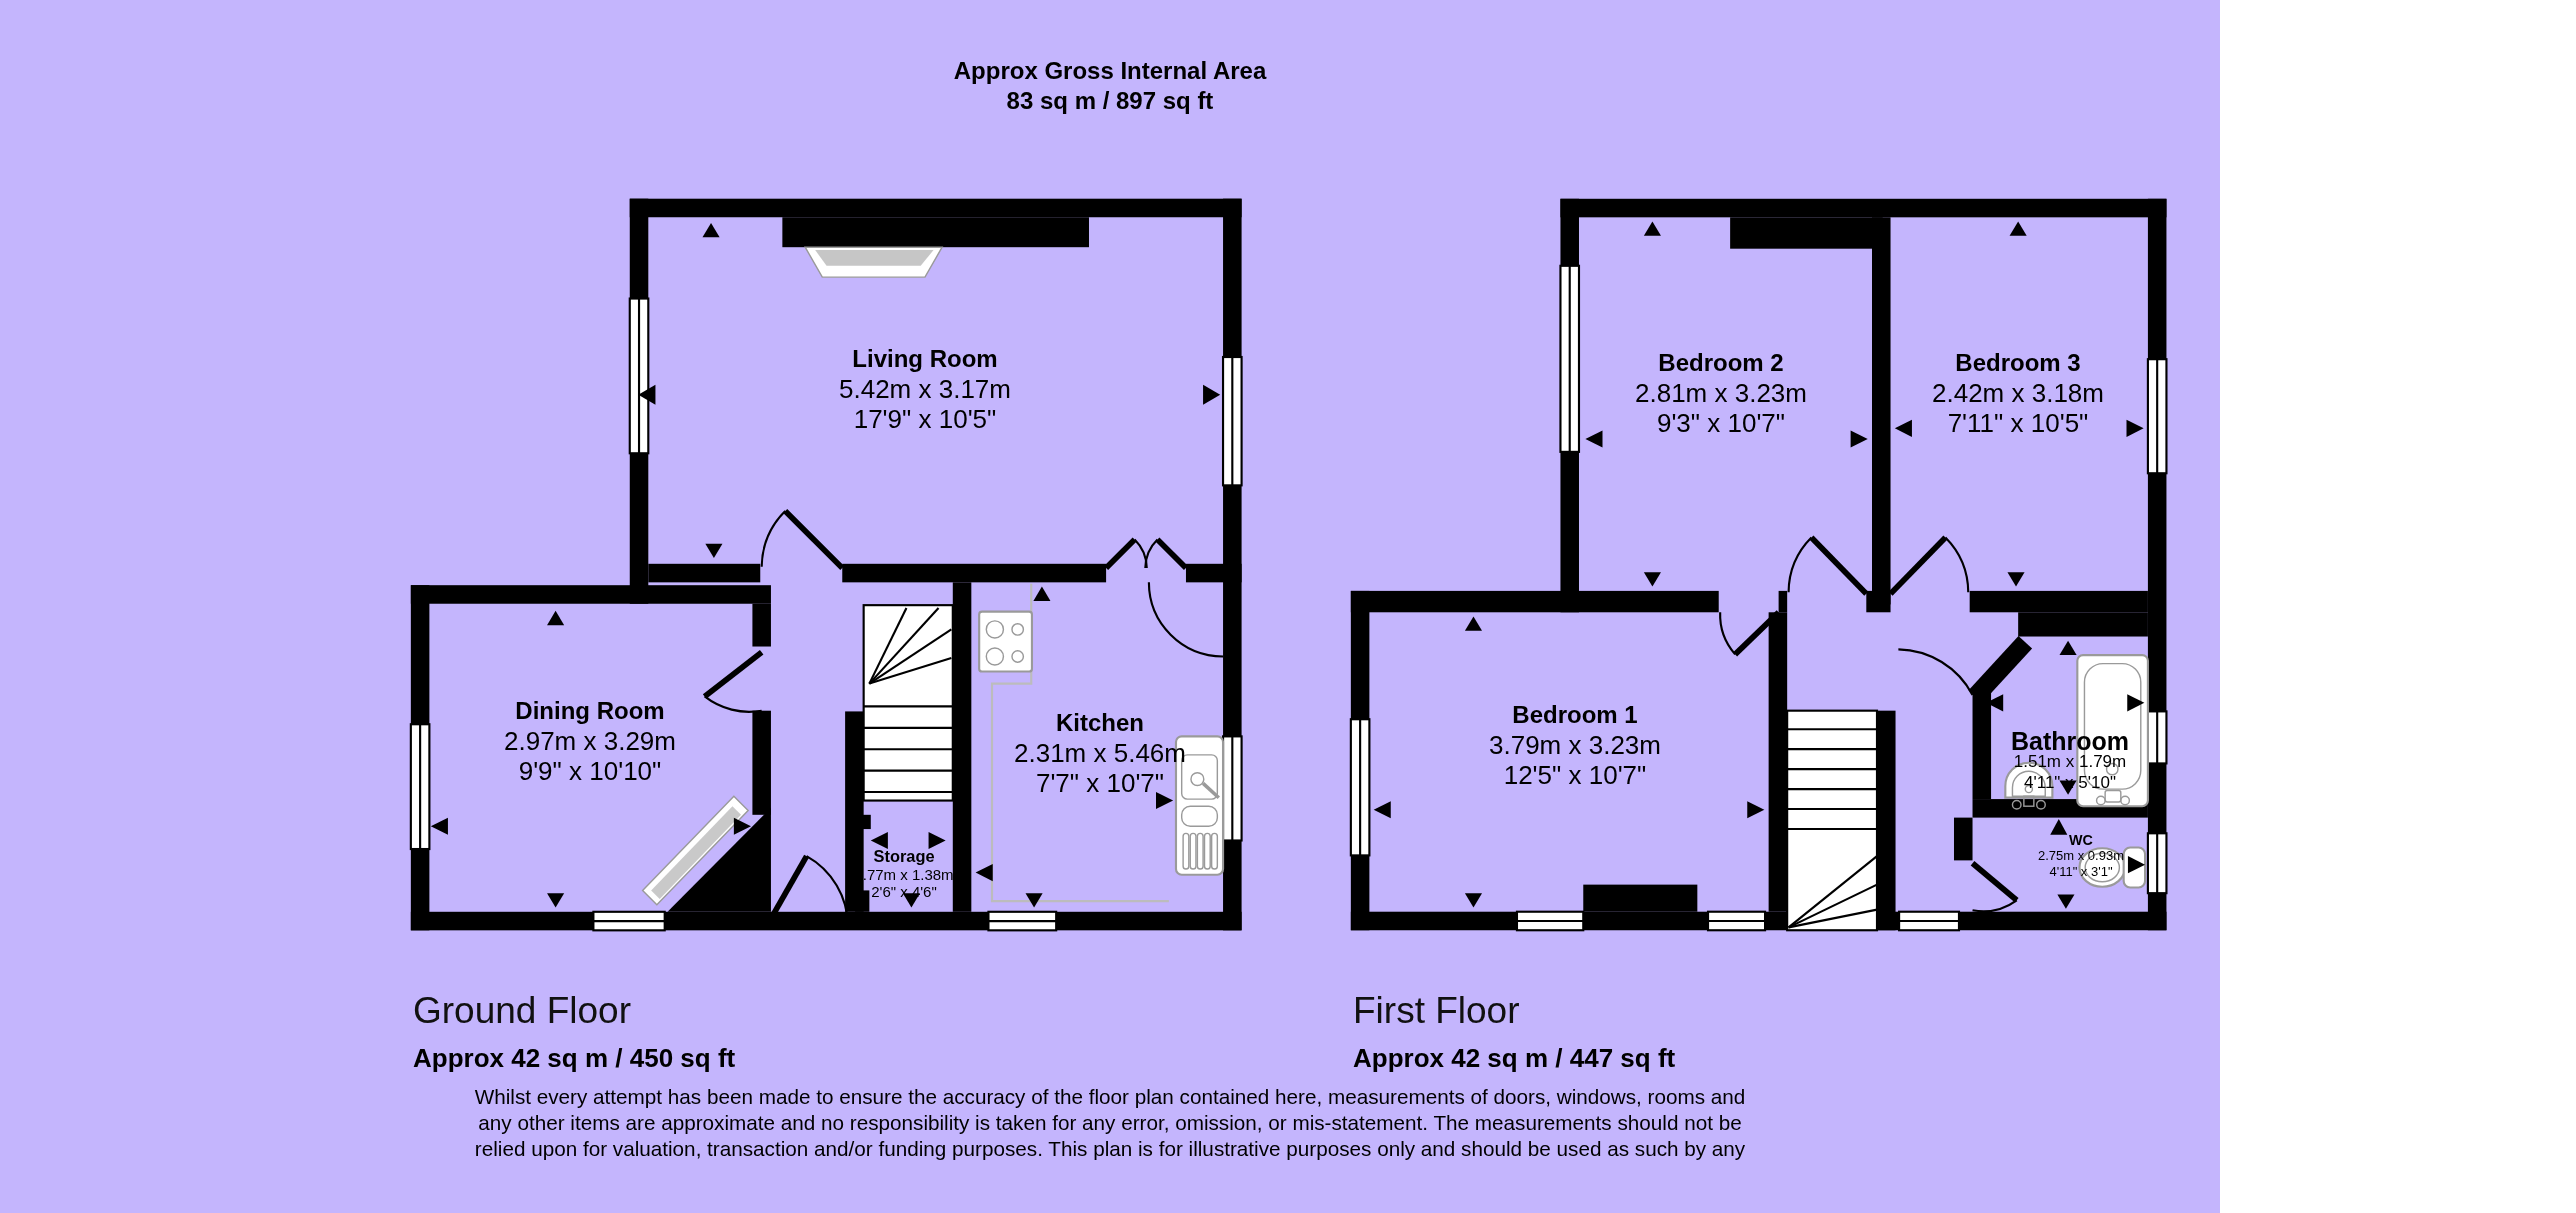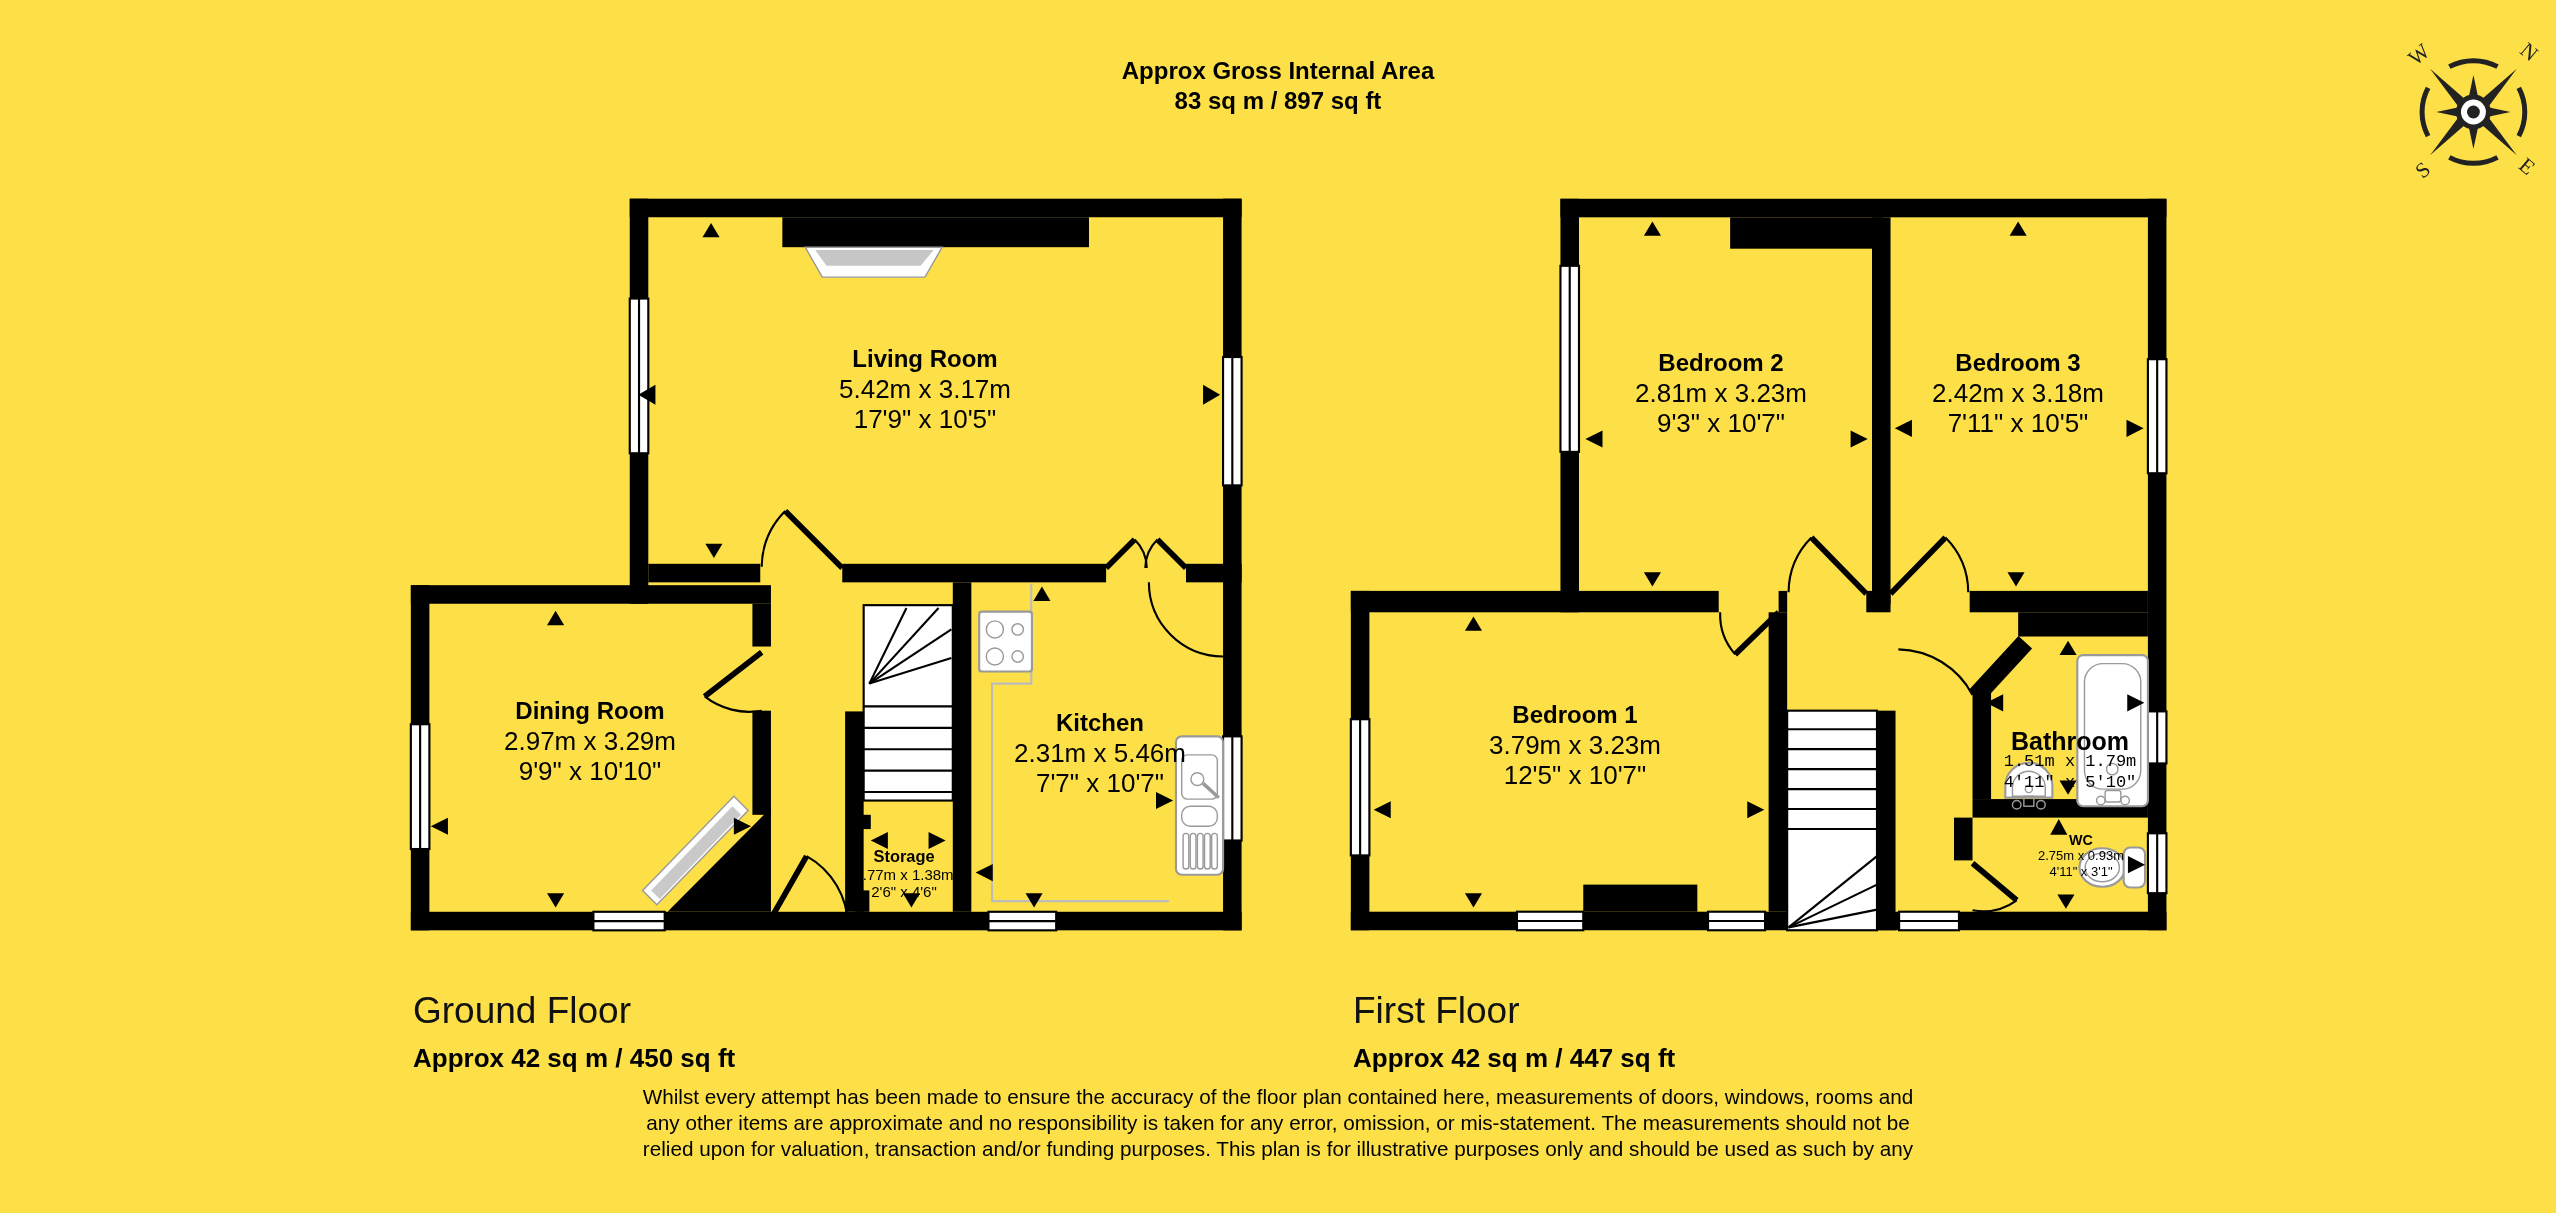--- a/index.html
+++ b/index.html
@@ -1,26 +1,26 @@
 <!DOCTYPE html>
 <html style="font-size:11.4px"><head>
 <meta charset="utf-8">
 <style>
   html,body{margin:0;padding:0;background:#fff;}
-  .page{position:relative;width:2556px;height:1213px;background:#fde047;
+  .page{position:relative;width:2220px;height:1213px;background:#c4b5fd;
         font-family:"Liberation Sans",sans-serif;color:#000;overflow:hidden;}
   .hdr{position:absolute;left:0;top:56px;width:100%;text-align:center;}
   .hdr div{font-size:24px;font-weight:bold;line-height:30px;}
   .floor-label{position:absolute;font-size:37px;font-weight:400;color:#111;}
   .floor-area{position:absolute;font-size:26px;font-weight:bold;color:#000;}
   .room-label{position:absolute;transform:translateX(-50%);text-align:center;white-space:nowrap;}
   .room-label .nm{font-size:24px;font-weight:bold;line-height:31px;}
   .room-label .dm{font-size:26px;font-weight:400;line-height:30px;}
   .room-label.mid .nm{font-size:25px;line-height:22px;margin-top:36px;}
-  .room-label.mid .dm{font-size:17px;line-height:20.7px;font-family:Liberation Mono, monospace;}
+  .room-label.mid .dm{font-size:17px;line-height:20.7px;}
   .room-label.small .nm{font-size:16.4px;line-height:18.5px;}
   .room-label.small .dm{font-size:15px;line-height:17px;}
   .room-label.tiny .nm{font-size:14.3px;line-height:16.4px;}
   .room-label.tiny .dm{font-size:13px;line-height:15.7px;}
   .disc{position:absolute;left:50%;transform:translateX(-50%);top:1084px;width:1498px;text-align:center;}
   .disc div{font-size:20.7px;line-height:26px;color:#000;}
   svg{position:absolute;}
   .wall{fill:#000;}
   .thin{stroke:#000;stroke-width:3;fill:none;}
   .arc{stroke:#000;stroke-width:3;fill:none;}

